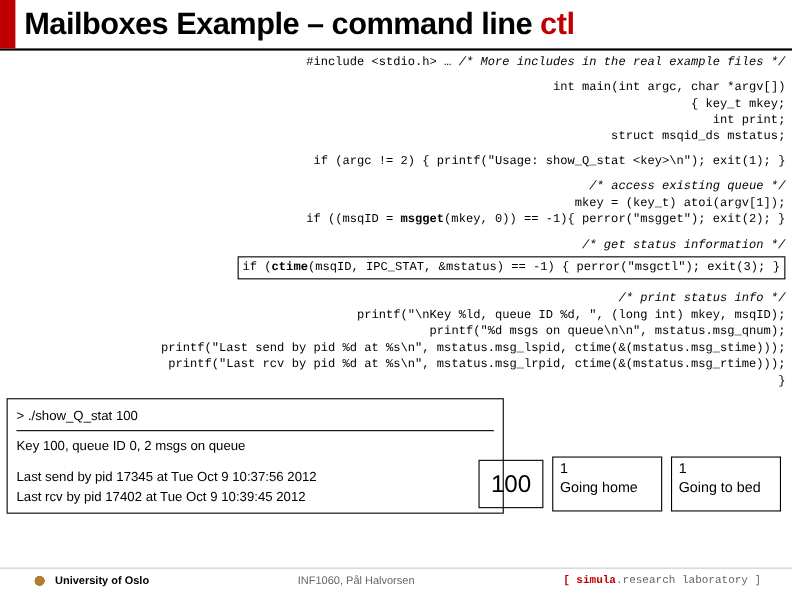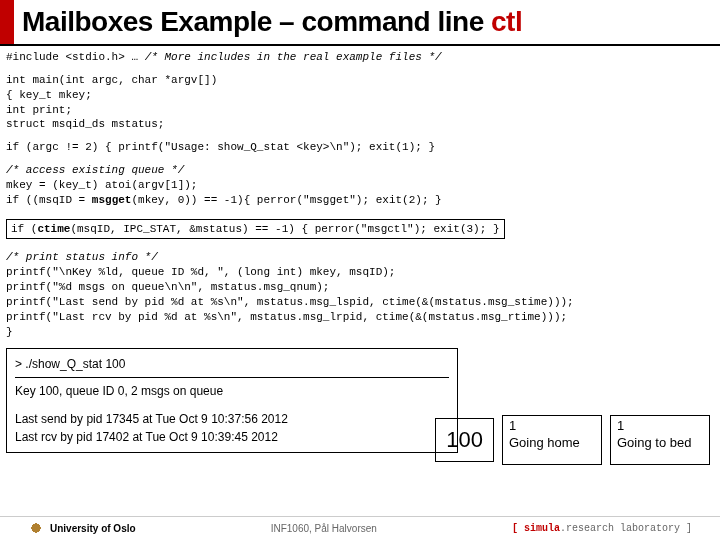--- a/index.html
+++ b/index.html
@@ -1,21 +1,21 @@
 <!DOCTYPE html>
 <html><head>
 <meta charset="utf-8">
 <style>
   * { box-sizing: border-box; margin: 0; padding: 0; }
   body { width: 720px; height: 540px; font-family: Arial, Helvetica, sans-serif; background: #fff; position: relative; overflow: hidden; }
   .title-bar { display: flex; align-items: center; border-bottom: 2px solid #000; }
   .title-accent { width: 14px; height: 44px; background: #c00000; margin-right: 8px; }
   .title { font-size: 28px; letter-spacing: -0.5px; }
   .title .red { color: #c00000; font-weight: bold; }
-  .code-area { font-family: "Courier New", monospace; font-size: 11px; padding: 4px 6px 0 6px; line-height: 1.35; }
+  .code-area { font-family: "Courier New", monospace; font-size: 11px; padding: 4px 6px 0 6px; line-height: 1.35; text-align: right; }
   .code-area .cmt { font-style: italic; }
   .box { border: 1px solid #000; padding: 2px 4px; margin: 3px 0; display: inline-block; }
   .bold-fn { font-weight: bold; }
   .output-box { border: 1px solid #000; width: 452px; margin: 8px 0 0 6px; padding: 6px 8px; font-size: 12px; line-height: 1.5; }
   .queue-vis { position: absolute; right: 10px; top: 415px; display: flex; align-items: center; gap: 8px; justify-content: center; }
   .queue-key { border: 1px solid #000; padding: 8px 10px; font-size: 22px; font-family: Arial; }
   .queue-msg { border: 1px solid #000; padding: 2px 6px; font-size: 13px; width: 100px; height: 50px; line-height: 1.3; }
   .footer { position: absolute; bottom: 4px; left: 0; right: 0; display: flex; align-items: center; justify-content: space-between; padding: 0 28px; font-size: 10px; border-top: 1px solid #ccc; padding-top: 3px; }
   .footer .left { display: flex; align-items: center; gap: 6px; font-weight: bold; }
   .crest { width: 16px; height: 16px; background: radial-gradient(circle, #b08030 40%, #fff 42%); border-radius: 50%; }
@@ -40,20 +40,21 @@
   <div>{ key_t mkey;</div>
   <div>  int print;</div>
   <div>  struct msqid_ds mstatus;</div>
   <div style="height:8px"></div>
   <div>  if (argc != 2) { printf("Usage: show_Q_stat &lt;key&gt;\n"); exit(1); }</div>
   <div style="height:8px"></div>
   <div class="cmt">  /* access existing queue */</div>
   <div>  mkey = (key_t) atoi(argv[1]);</div>
   <div><span>  if ((msqID = </span><span class="bold-fn">msgget</span><span>(mkey, 0)) == -1){ perror("msgget"); exit(2); }</span></div>
   <div style="height:8px"></div>
+  <div class="cmt">  /* get status information */</div>
   <div class="box"><span>  if (</span><span class="bold-fn">ctime</span><span>(msqID, IPC_STAT, &amp;mstatus) == -1) { perror("msgctl"); exit(3); }</span></div>
   <div style="height:8px"></div>
   <div class="cmt">  /* print status info */</div>
   <div>  printf("\nKey %ld, queue ID %d, ", (long int) mkey, msqID);</div>
   <div>  printf("%d msgs on queue\n\n", mstatus.msg_qnum);</div>
   <div>  printf("Last send by pid %d at %s\n", mstatus.msg_lspid, ctime(&amp;(mstatus.msg_stime)));</div>
   <div>  printf("Last rcv by pid %d at %s\n", mstatus.msg_lrpid, ctime(&amp;(mstatus.msg_rtime)));</div>
   <div>}</div>
 </div>
 

